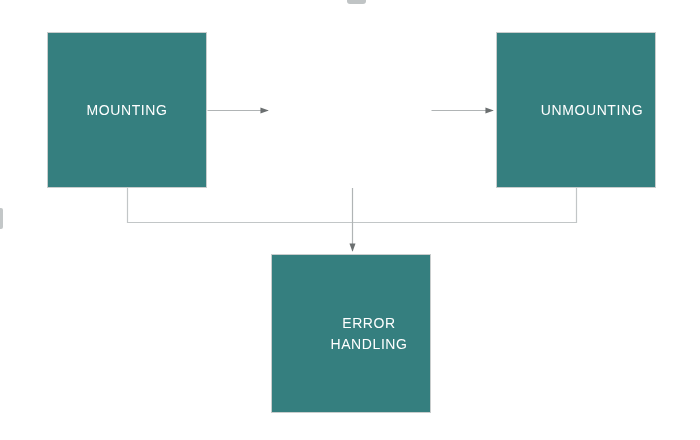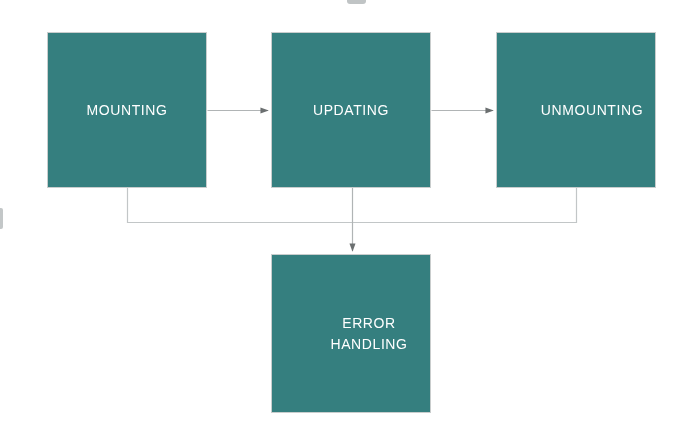--- a/index.html
+++ b/index.html
@@ -98,23 +98,20 @@
 
     <path d="M 576.5 188 L 576.5 222.5 L 352 222.5" fill="none" stroke="#c2c6c7" stroke-width="1.2"></path>
 
     <line x1="352.5" y1="188" x2="352.5" y2="251" stroke="#b0b4b5" stroke-width="1.2" marker-end="url(#arrow-down)"></line>
   </svg>
 
   <div class="node" id="node-mounting">
     <span class="node-label">MOUNTING</span>
   </div>
 
-  <div class="node" id="node-updating">
-    <span class="node-label">UPDATING</span>
-  </div>
 
   <div class="node" id="node-unmounting">
     <span class="node-label">UNMOUNTING</span>
   </div>
 
   <div class="node" id="node-error">
     <span class="node-label">ERROR
 HANDLING</span>
   </div>
 

